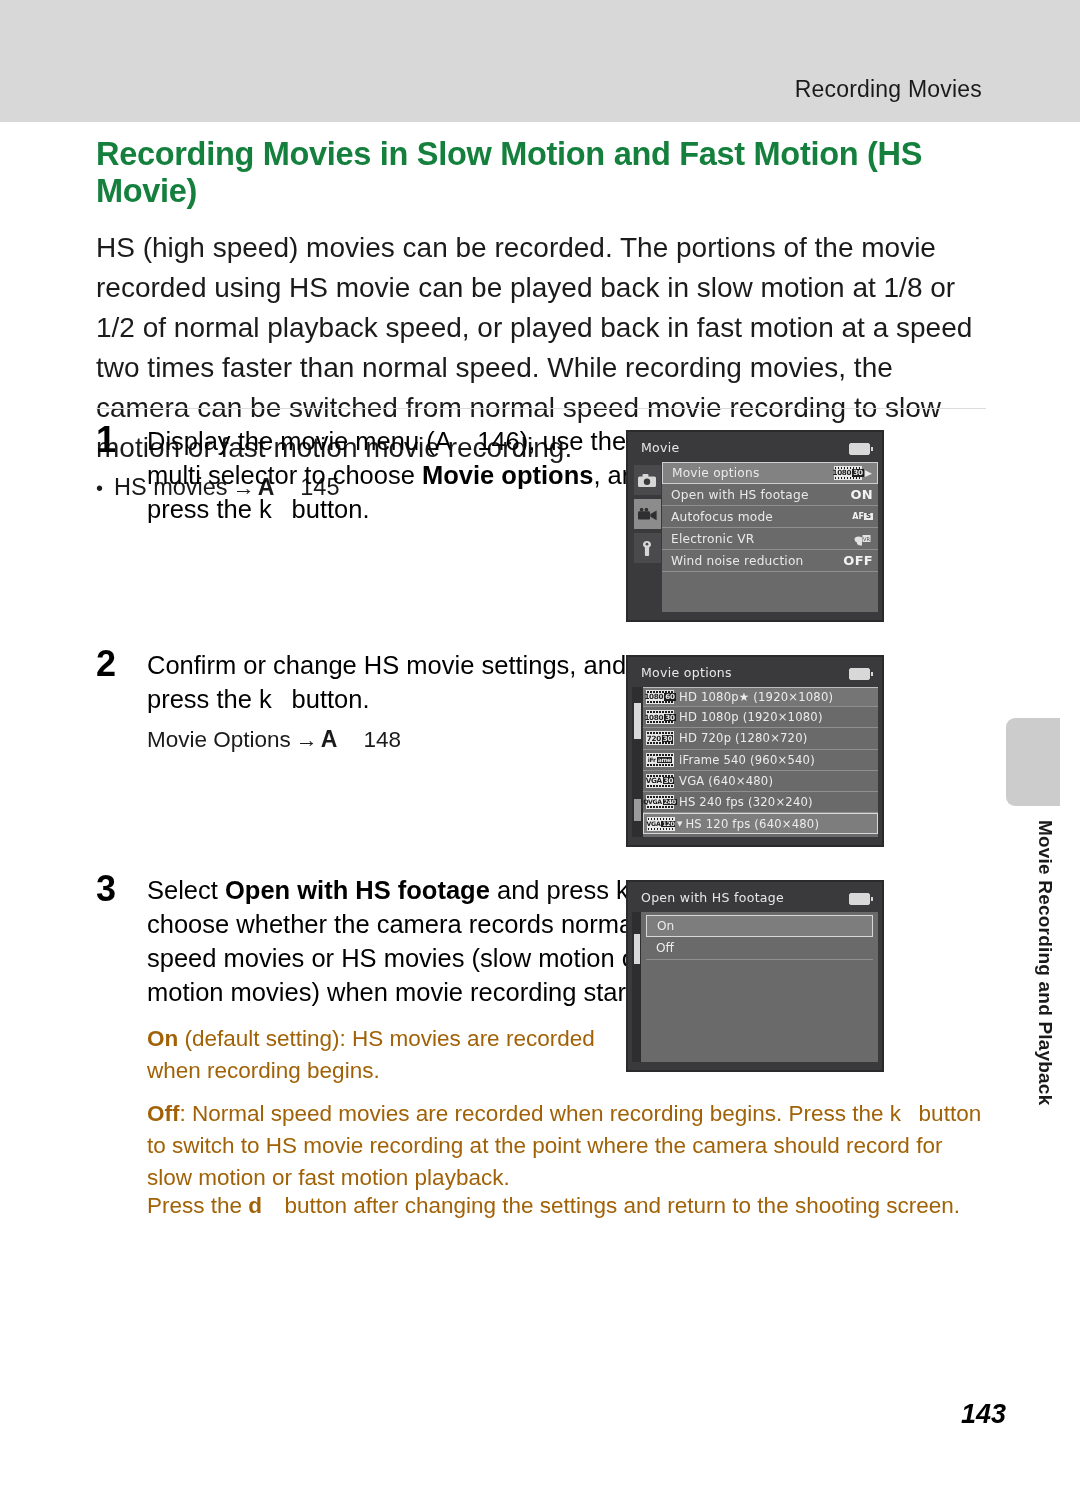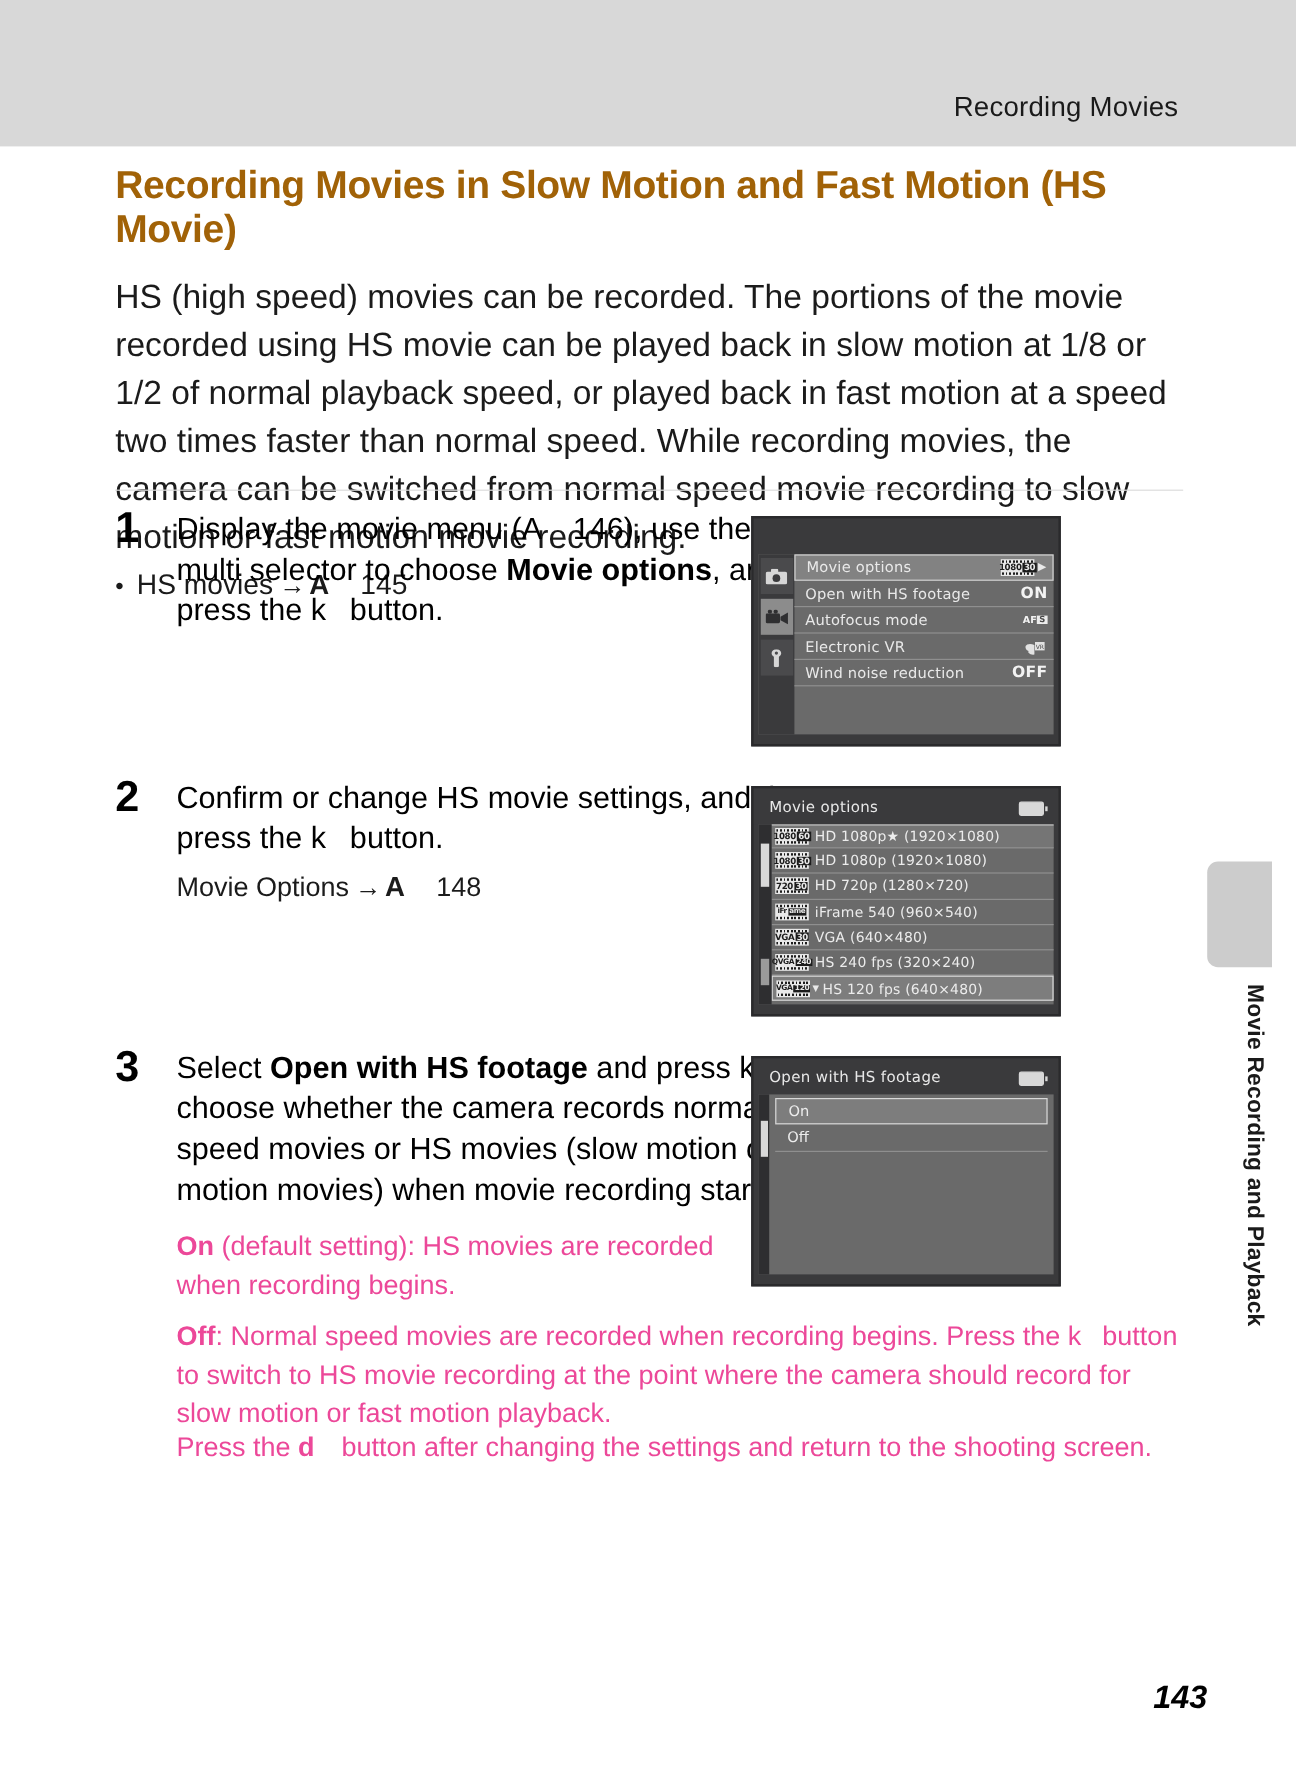--- a/index.html
+++ b/index.html
@@ -21,21 +21,21 @@
   
   .page{
     position:absolute;left:0;top:122px;width:1080px;height:1364px;
   }
   .content{
     position:absolute;left:96px;top:14px;width:890px;
   }
   h1.chapter-title{
     margin:0;padding:0;
     font-size:32.5px;font-weight:bold;letter-spacing:-.3px;
-    line-height:1.15;color:#a16207;
+    line-height:1.15;color:#15803d;
   }
   .intro{
     margin-top:17px;font-size:28px;line-height:1.43;color:#1b1b1b;
     width:880px;
   }
   .bullet-line{
     margin-top:3px;font-size:23.5px;line-height:1.43;display:flex;
     align-items:baseline;gap:0;
   }
   .bullet-dot{
@@ -54,21 +54,21 @@
   }
   .step-body{
     position:absolute;left:51px;top:3px;width:560px;
     font-size:25.5px;line-height:1.33;font-weight:bold;color:#000;
   }
   .step-body .reg{font-weight:normal;}
   .sub-note{
     margin-top:6px;font-size:22.5px;line-height:1.4;font-weight:normal;color:#1b1b1b;
   }
   .para{
-    font-size:22.5px;line-height:1.42;font-weight:normal;color:#ec4899;
+    font-size:22.5px;line-height:1.42;font-weight:normal;color:#a16207;
   }
   .b{font-weight:bold;}
   
   .lcd{
     position:absolute;width:258px;height:192px;
     background:#3a3a3c;border:2px solid #2a2a2c;
     box-sizing:border-box;overflow:hidden;
     font-family:"DejaVu Sans", sans-serif;
   }
   .lcd-title{
@@ -204,20 +204,24 @@
   <div class="hr" style="top:286px;"></div>
 
   <div class="step" style="left:96px;top:300px;width:600px;">
     <div class="step-num">1</div>
     <div class="step-body">
       <span class="reg">Display the movie menu (A  146), use the rotary multi selector to choose </span><span class="b">Movie options</span><span class="reg">, and then press the k  button.</span>
     </div>
   </div>
 
   <div class="lcd" style="left:626px;top:308px;">
+    <div class="lcd-title">
+      <span class="t">Movie</span>
+      <span class="batt"></span>
+    </div>
     <div class="lcd-inner">
       <div class="tabcol">
         <div class="tabbtn dim">
           <svg width="18" height="13" viewBox="0 0 18 13" aria-hidden="true">
             <rect x="0" y="2.5" width="18" height="10.5" rx="1.6" fill="#d6d6d6"></rect>
             <rect x="4.5" y="0" width="6" height="3" rx="1" fill="#d6d6d6"></rect>
             <circle cx="9" cy="7.8" r="3.2" fill="#3a3a3c"></circle>
           </svg>
         </div>
         <div class="tabbtn sel">

